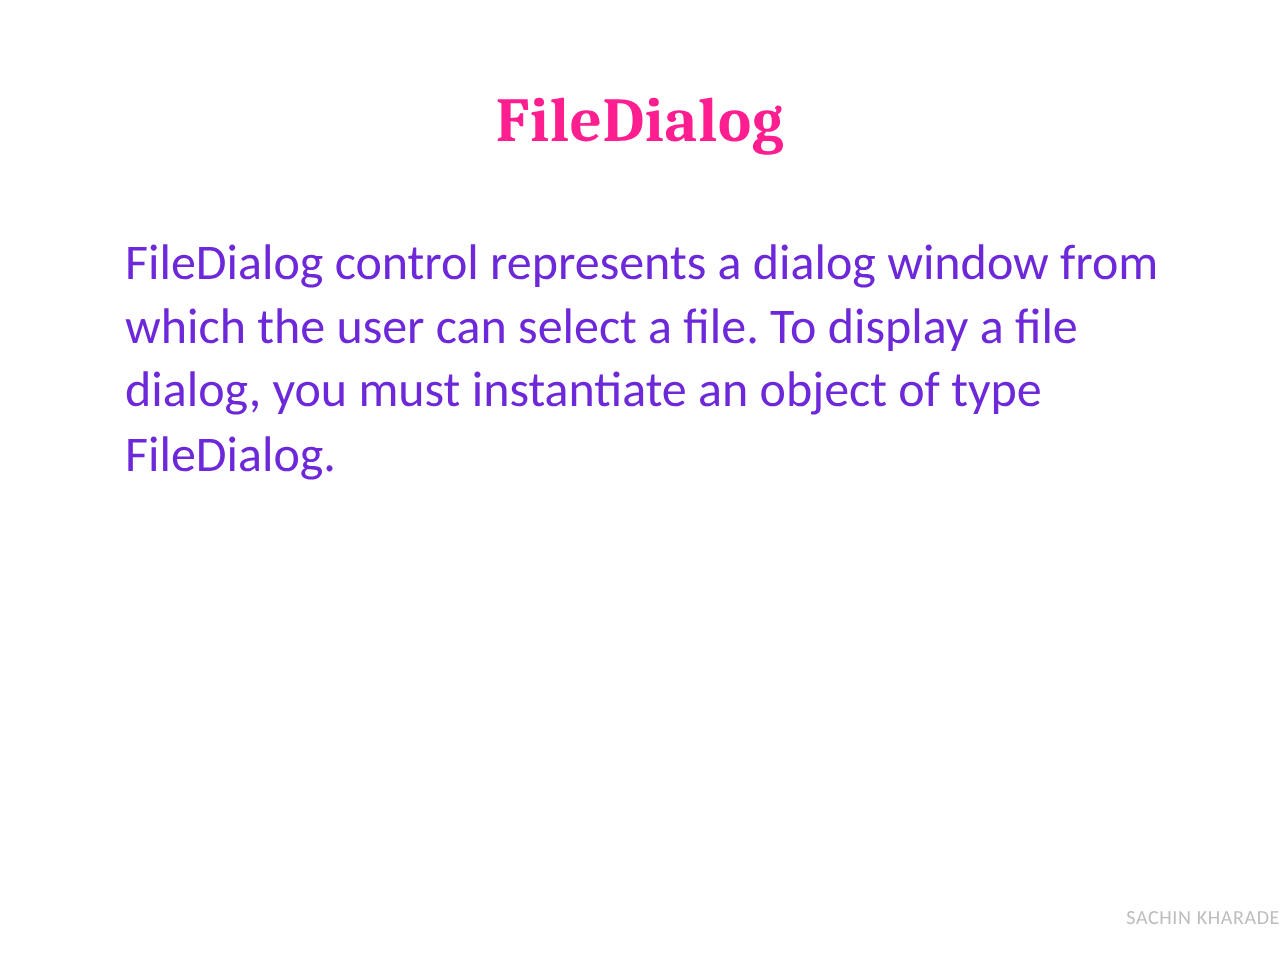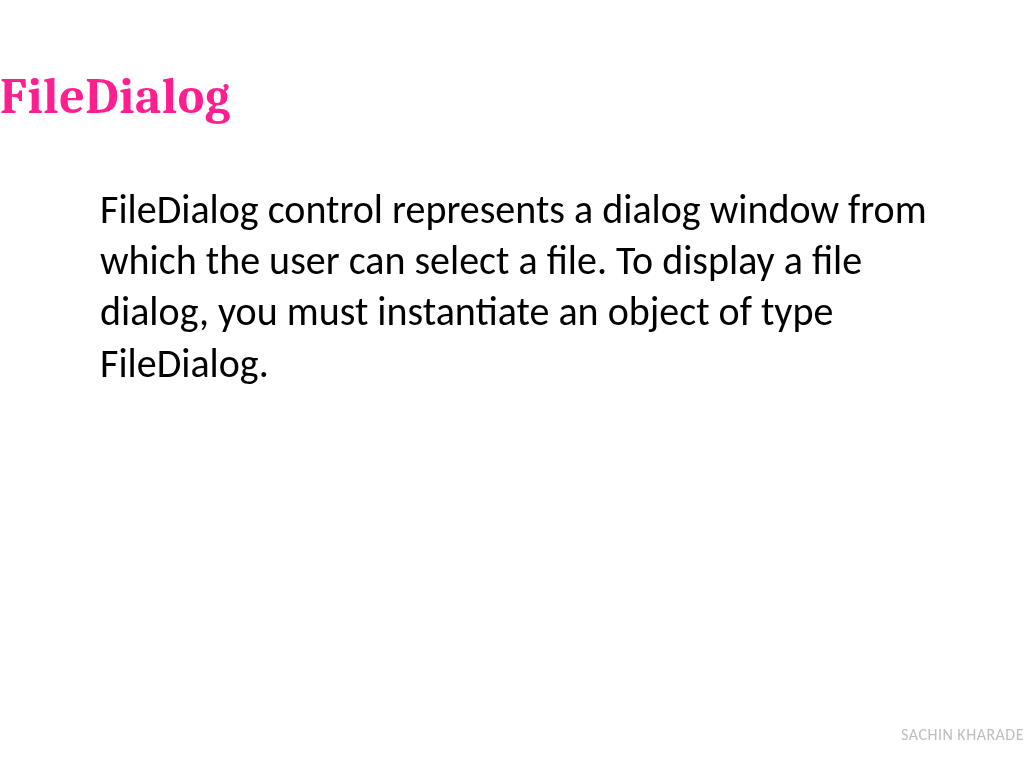--- a/index.html
+++ b/index.html
@@ -8,34 +8,35 @@
     width: 1024px;
     height: 768px;
     position: relative;
     background: #ffffff;
   }
   .title {
     position: absolute;
     top: 68px;
     left: 0;
     width: 100%;
+    text-align: center;
     font-family: Cambria, Georgia, "Times New Roman", serif;
     font-weight: 700;
     font-size: 50px;
     color: #ff1e90;
     letter-spacing: 0.5px;
   }
   .body-text {
     position: absolute;
     top: 184px;
     left: 100px;
     width: 830px;
     font-size: 40px;
     line-height: 1.28;
-    color: #000000;
+    color: #6d28d9;
     font-weight: 400;
   }
   .footer {
     position: absolute;
     bottom: 24px;
     left: 0;
     width: 100%;
     text-align: right;
     font-size: 16px;
     color: #bdbdbd;

